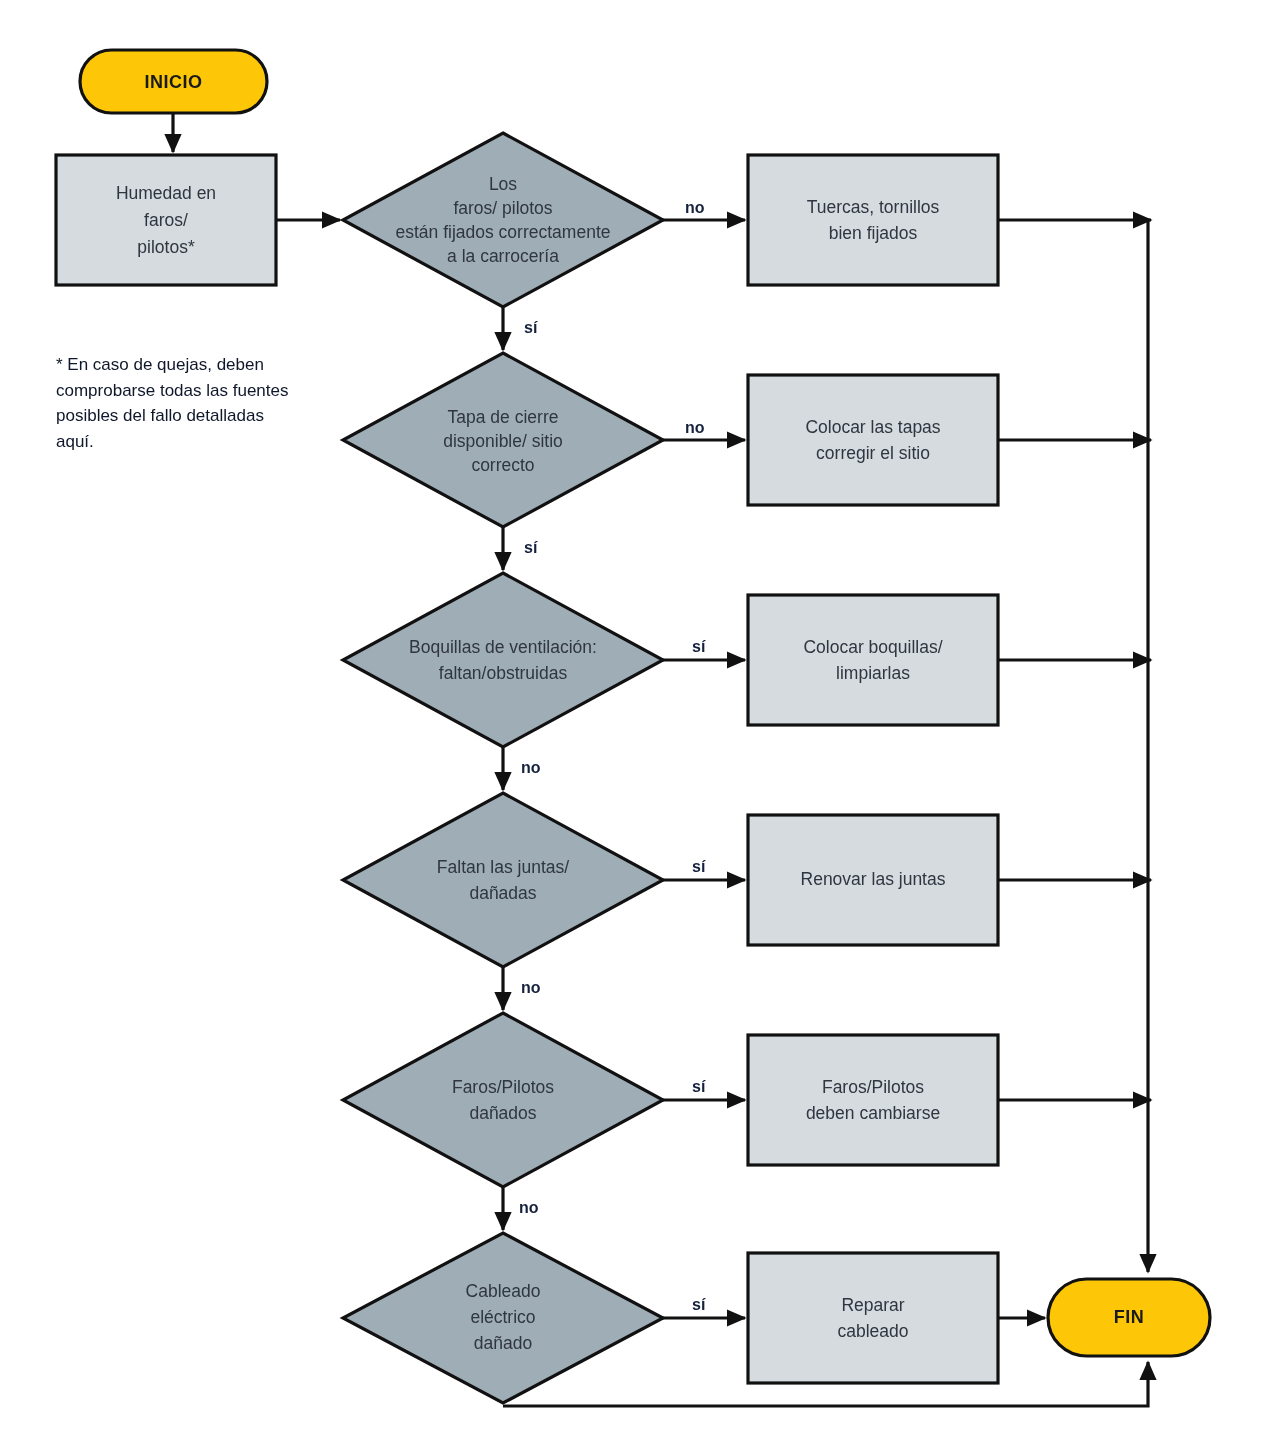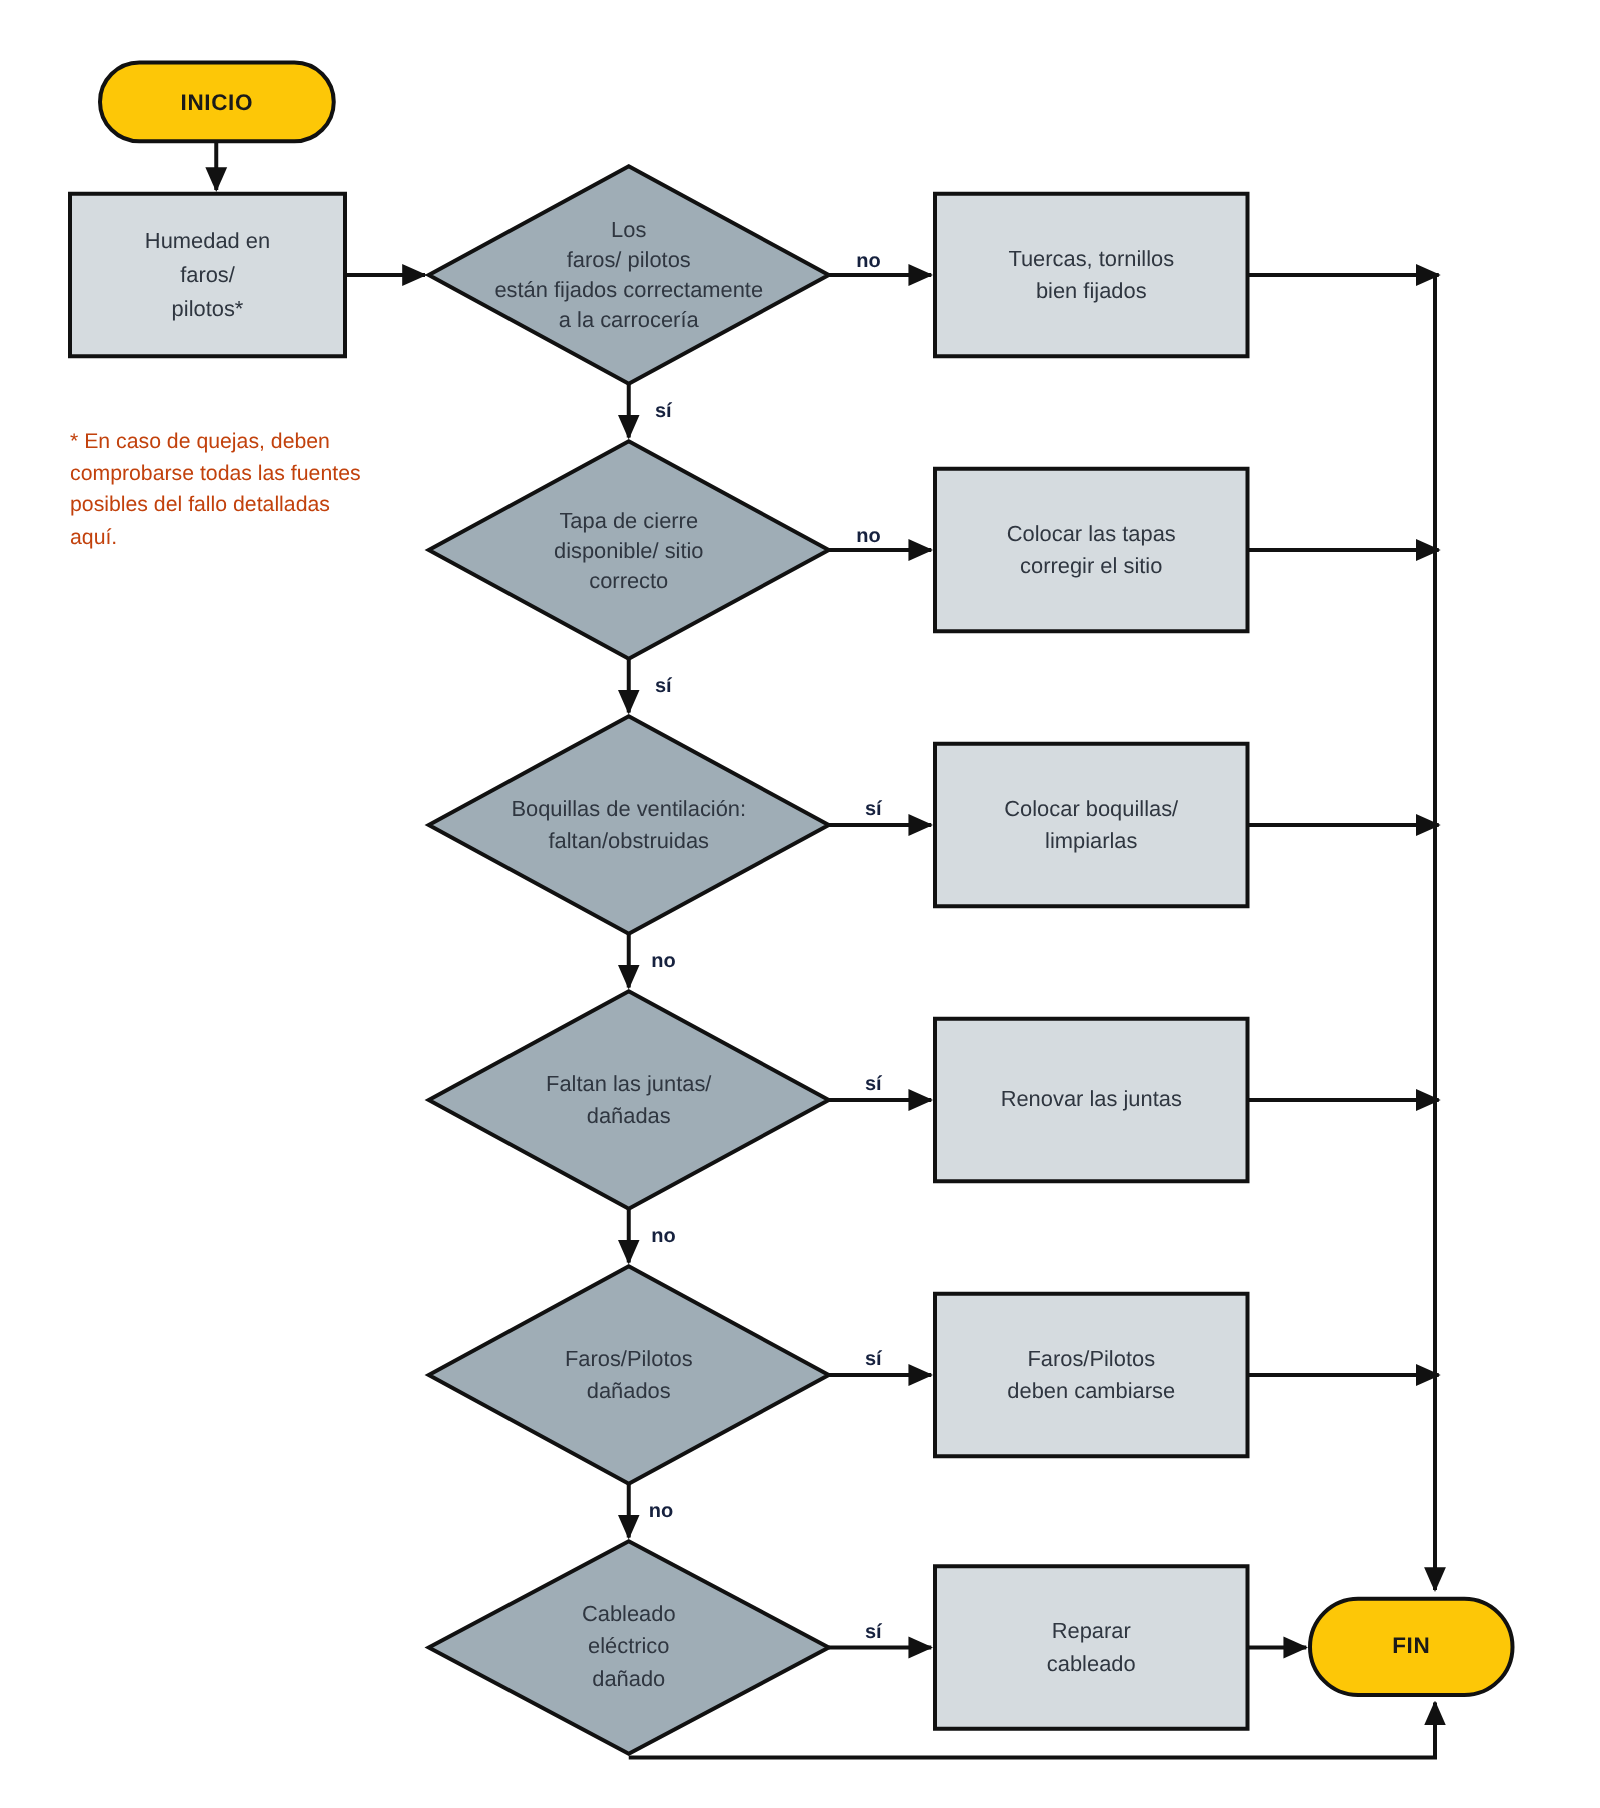--- a/index.html
+++ b/index.html
@@ -4,21 +4,21 @@
 <style>
   html,body{margin:0;padding:0;background:#ffffff;}
   body{width:1280px;height:1446px;font-family:"Liberation Sans",sans-serif;overflow:hidden;}
   #stage{position:relative;width:1024px;height:1446px;background:#fff;border-radius:18px;}
   svg#flow{position:absolute;left:0;top:0;width:1280px;height:1446px;display:block;}
   .shape-stroke{stroke:#111111;stroke-width:3.2;}
   .conn{stroke:#111111;stroke-width:3.2;fill:none;}
   .node-label{fill:#2f3640;font-family:"Liberation Sans",sans-serif;font-size:17.5px;text-anchor:middle;dominant-baseline:middle;}
   .term-label{fill:#1a1a1a;font-family:"Liberation Sans",sans-serif;font-size:18px;font-weight:bold;text-anchor:middle;dominant-baseline:middle;letter-spacing:.5px;}
   .edge-label{fill:#16213e;font-family:"Liberation Sans",sans-serif;font-size:16px;font-weight:bold;dominant-baseline:middle;}
-  .footnote{position:absolute;left:56px;top:340px;width:240px;color:#c2410c;
+  .footnote{position:absolute;left:56px;top:352px;width:240px;color:#0f172a;
             font-family:"Liberation Sans",sans-serif;font-size:17px;line-height:1.5;white-space:pre-line;}
 </style>
 </head>
 <body>
 
 <div id="stage">
 
   <svg id="flow" viewBox="0 0 1280 1446">
     <defs>
       <marker id="arrow" viewBox="0 0 10 10" refX="9.2" refY="5" markerWidth="6.2" markerHeight="6.2" orient="auto-start-reverse">

